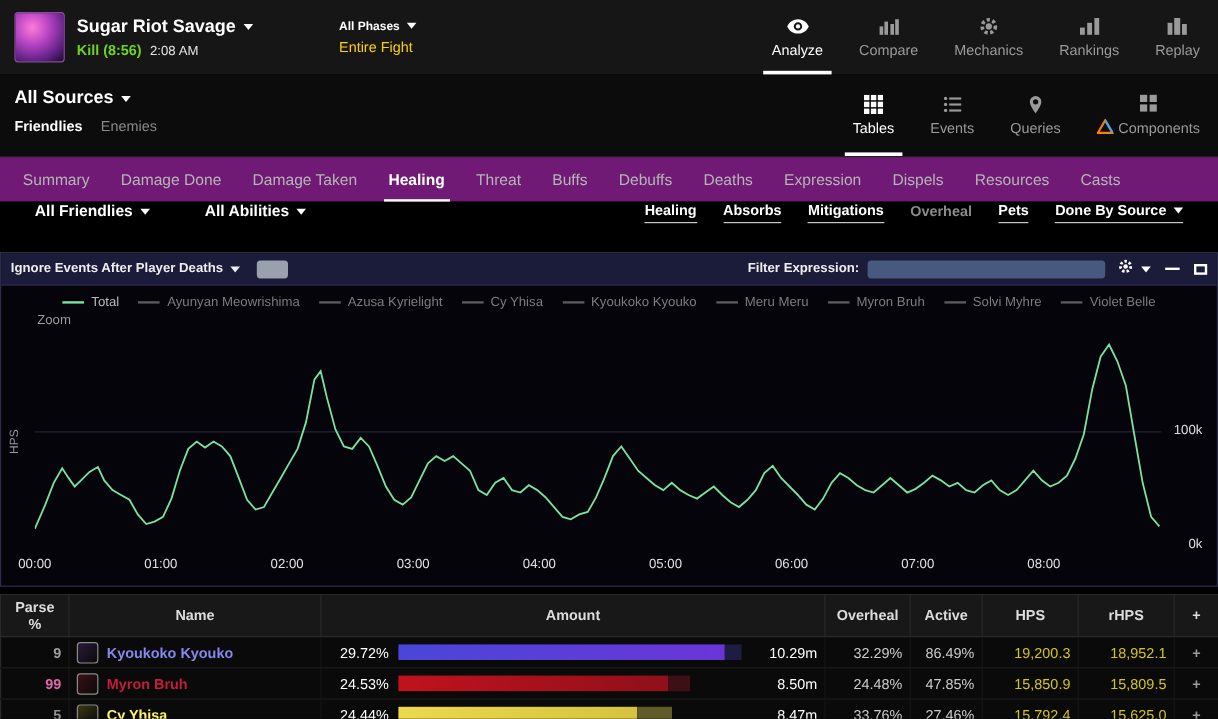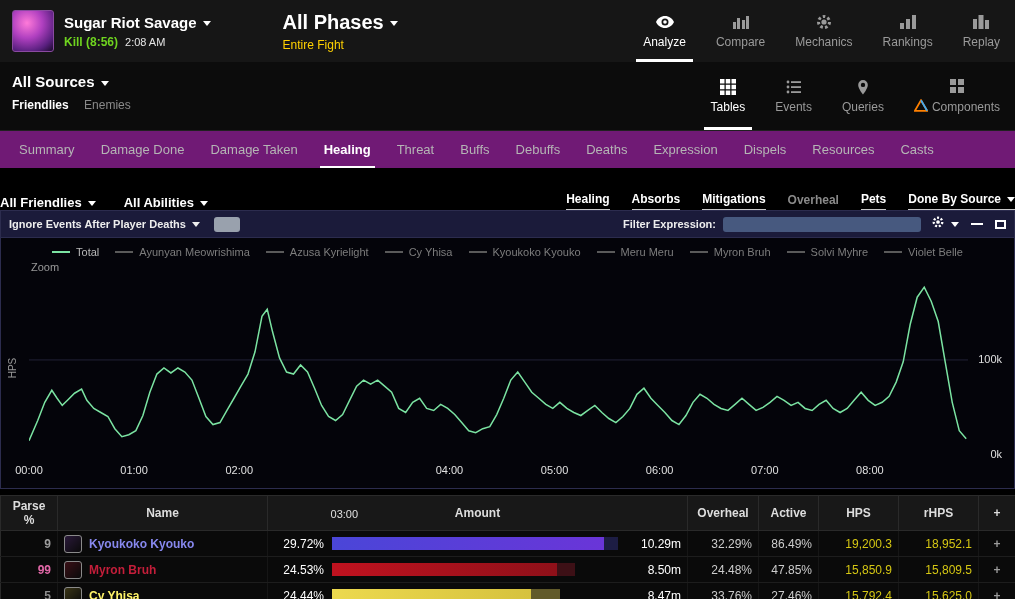--- a/index.html
+++ b/index.html
@@ -14,21 +14,21 @@
   
   .topbar { height:62px; background:#161616; display:flex; align-items:stretch; }
   .fight-info { display:flex; align-items:center; gap:10px; padding:0 12px; }
   .avatar { width:42px;height:42px;border:1px solid #8a4aa0;border-radius:3px;
     background:radial-gradient(circle at 35% 30%, #ff7ad9 0%, #b040c0 40%, #5a2080 75%, #1a0a2a 100%); }
   .fight-title { color:#fff;font-size:15px;font-weight:bold;cursor:pointer; }
   .fight-sub { font-size:12px;margin-top:4px; }
   .kill { color:#6fd41f;font-weight:bold; }
   .time { color:#e5e5e5;margin-left:7px;font-size:11px; }
   .phase-info { margin-left:60px; align-self:center; }
-  .phase-title { color:#fff;font-size:20px;font-weight:bold;cursor:pointer; }
+  .phase-title { color:#fff;font-size:10px;font-weight:bold;cursor:pointer; }
   .phase-sub { color:#ffd100;font-size:12px;margin-top:4px; }
   .top-nav, .source-nav { margin-left:auto;display:flex; }
   .nav-item { display:flex;flex-direction:column;align-items:center;justify-content:center;gap:4px;
     padding:0 15px;color:#9a9a9a;font-size:12px;position:relative;cursor:pointer; }
   .nav-item.active { color:#fff; }
   .nav-item.active::after { content:"";position:absolute;bottom:0;left:8px;right:8px;height:3px;background:#fff; }
   .nicon { display:flex;align-items:center;justify-content:center;height:18px; }
   .comp-label { display:flex;align-items:center;gap:4px; }
 
   
@@ -39,21 +39,21 @@
   .friendlies { color:#fff;font-weight:bold;margin-right:12px;cursor:pointer; }
   .enemies { color:#8a8a8a;cursor:pointer; }
 
   
   .tabbar { height:38px;background:#701a75;display:flex;align-items:stretch;padding:0 6px;border-top:1px solid #202020; }
   .tab { display:flex;align-items:center;padding:0 13px;font-size:13px;color:#b5b5b5;position:relative;cursor:pointer;white-space:nowrap; }
   .tab.active { color:#fff;font-weight:bold; }
   .tab.active::after { content:"";position:absolute;bottom:0;left:9px;right:9px;height:2px;background:#fff; }
 
   
-  .filterrow { height:42px;display:flex;align-items:flex-end;padding:0 0;background:#000; }
+  .filterrow { height:42px;display:flex;align-items:flex-start;padding:0 29px;background:#000;gap:18px; }
   .dd { color:#fff;font-size:13px;font-weight:bold;margin-right:28px;cursor:pointer; }
   .view-toggles { margin-left:auto;display:flex;gap:22px;align-items:center; }
   .vt { font-size:12px;font-weight:bold;color:#8a8a8a;padding-bottom:3px;cursor:pointer;white-space:nowrap; }
   .vt.selected { color:#fff;border-bottom:1px solid #c9c9c9; }
 
   
   .panel { border:1px solid #2c2c4e;background:#04040a;height:279px;position:relative; }
   .panel-header { height:27px;background:#1b1b3a;display:flex;align-items:center;padding:0 8px;border-bottom:1px solid #2c2c4e; }
   .ph-label { color:#eee;font-size:11px;font-weight:bold;display:flex;align-items:center;cursor:pointer; }
   .toggle-box { width:26px;height:15px;background:#99a1ad;border-radius:3px;margin-left:14px;cursor:pointer; }
@@ -343,21 +343,21 @@
           <polyline fill="none" stroke-width="1.6" points="0.0,167.1 9.3,146.2 16.8,127.4 24.3,114.9 29.9,123.2 35.4,130.6 41.0,125.3 48.5,118.0 56.0,113.8 61.6,125.3 69.0,133.7 76.5,137.9 84.0,142.0 91.4,154.6 98.9,162.9 106.3,160.8 113.8,156.7 121.3,141.0 128.7,117.0 136.2,98.2 143.7,91.9 151.1,97.1 158.6,91.9 166.0,96.1 173.5,104.4 181.0,123.2 188.4,142.0 195.9,150.4 203.4,148.3 210.8,135.8 218.3,123.2 225.7,110.7 233.2,98.2 240.7,75.2 248.1,38.6 253.7,31.3 259.3,54.3 266.8,81.5 274.3,96.1 281.7,98.2 289.2,88.8 296.6,96.1 304.1,112.8 311.6,130.6 319.0,142.0 326.5,146.2 334.0,140.0 341.4,125.3 348.9,110.7 356.3,104.4 363.8,108.6 371.3,104.4 378.7,110.7 386.2,117.0 393.7,133.7 401.1,137.9 408.6,127.4 416.0,123.2 423.5,133.7 431.0,135.8 438.4,129.5 445.9,133.7 453.4,140.0 460.8,148.3 468.3,156.7 475.7,158.8 483.2,154.6 490.7,152.5 498.1,140.0 505.6,123.2 513.1,104.4 520.5,96.1 528.0,106.5 535.4,117.0 542.9,123.2 550.4,129.5 557.8,133.7 565.3,127.4 572.8,133.7 580.2,137.9 587.7,141.0 595.1,135.8 602.6,130.6 610.1,137.9 617.5,144.1 625.0,148.3 632.5,142.0 639.9,133.7 647.4,119.1 654.9,112.8 662.3,123.2 669.8,130.6 677.2,137.9 684.7,146.2 692.2,150.4 699.6,141.0 707.1,127.4 714.6,119.1 722.0,123.2 729.5,129.5 736.9,133.7 744.4,135.8 751.9,129.5 759.3,123.2 766.8,129.5 774.3,135.8 781.7,132.6 789.2,127.4 796.6,121.2 804.1,125.3 811.6,130.6 819.0,127.4 826.5,133.7 834.0,135.8 841.4,129.5 848.9,125.3 856.3,133.7 863.8,137.9 871.3,133.7 878.7,125.3 886.2,117.0 893.7,125.3 901.1,130.6 908.6,127.4 916.0,121.2 923.5,106.5 931.0,85.6 938.4,47.0 945.9,18.8 953.4,8.4 960.8,23.0 968.3,43.9 975.7,85.6 983.2,127.4 990.7,156.7 998.1,165.0" stroke="#7be3a2"></polyline>
         </svg>
       </div>
     <span class="ytick" style="top: calc(44.4% - 5px);">100k</span>
         <span class="ytick" style="top: calc(100% - 13px);">0k</span>
       </div>
     <div class="xaxis">
         <span class="xtick" style="left: 0%;">00:00</span>
         <span class="xtick" style="left: 11.19%;">01:00</span>
         <span class="xtick" style="left: 22.39%;">02:00</span>
-        <span class="xtick" style="left: 33.58%; margin-top: 44px;">03:00</span>
+        <span class="xtick" style="left: 33.58%;">03:00</span>
         <span class="xtick" style="left: 44.78%;">04:00</span>
         <span class="xtick" style="left: 55.97%;">05:00</span>
         <span class="xtick" style="left: 67.16%;">06:00</span>
         <span class="xtick" style="left: 78.36%;">07:00</span>
         <span class="xtick" style="left: 89.55%;">08:00</span>
       </div>
   </div>
 
   <div class="table-area">
     <table>

